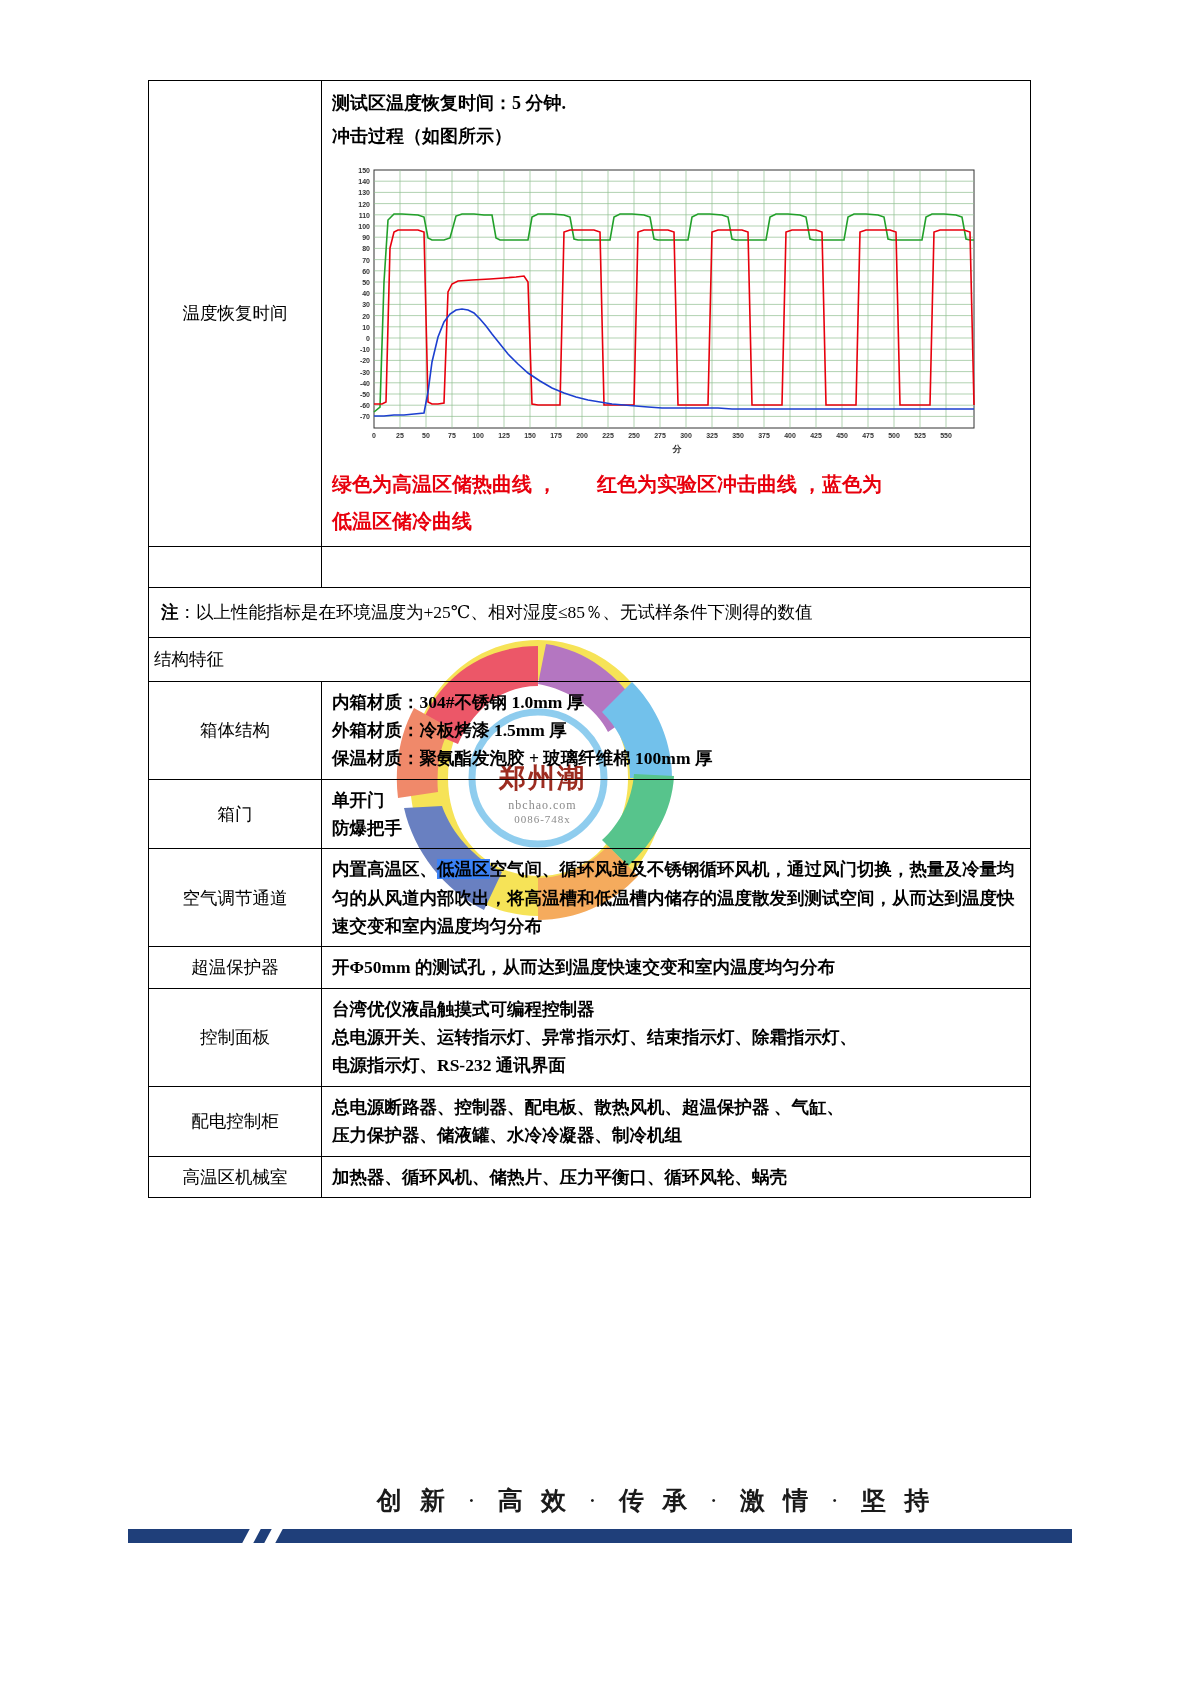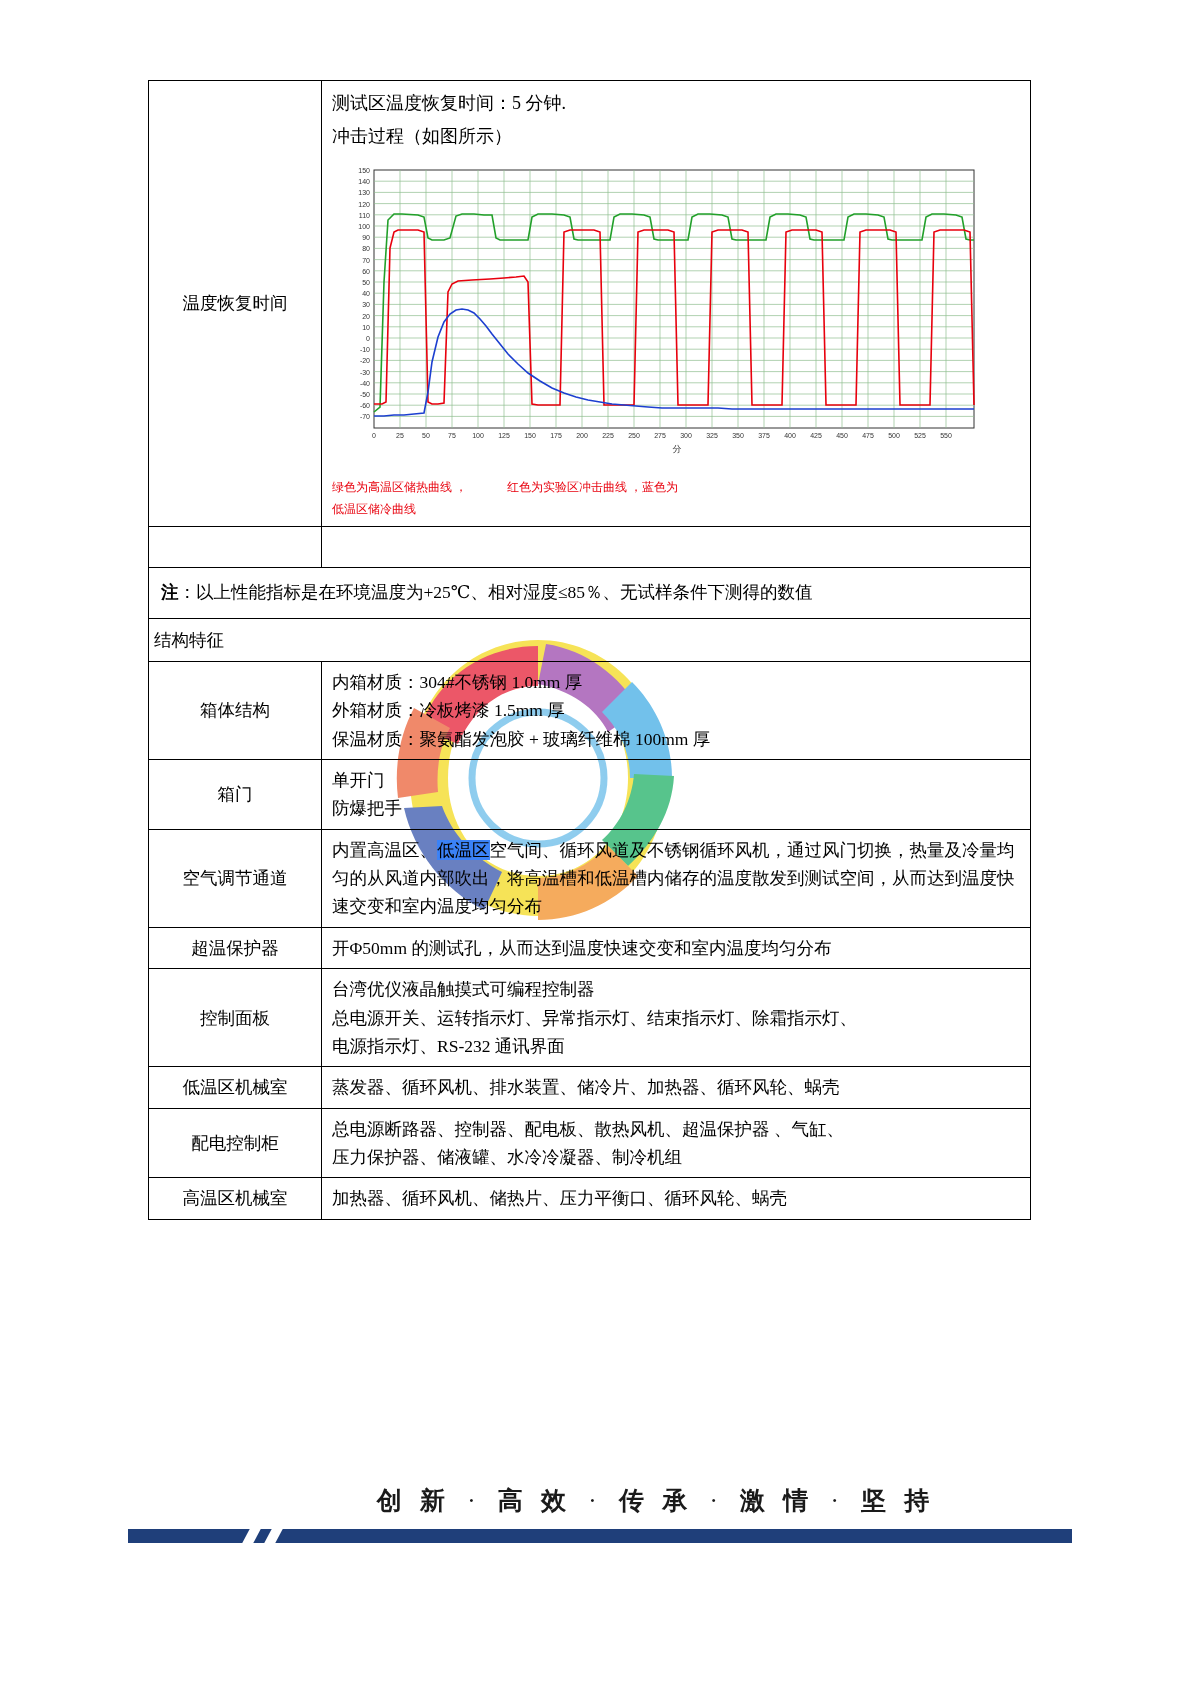--- a/index.html
+++ b/index.html
@@ -37,21 +37,21 @@
     padding: 6px 10px;
     font-size: 17.5px;
     line-height: 1.62;
     vertical-align: middle;
   }
   .col-label {
     width: 152px;
     text-align: center;
     vertical-align: middle;
   }
-  .col-body { width: 688px; }
+  .col-body { width: 688px; font-weight: bold; }
 
   .spacer-row td { height: 28px; border-top: 1.5px solid #000; border-bottom: 1.5px solid #000; }
 
   .note-row td {
     font-size: 17.5px;
     line-height: 1.7;
     padding: 10px 12px;
   }
   .note-label { font-weight: bold; }
 
@@ -68,24 +68,24 @@
   }
   .chart-wrap {
     position: relative;
     width: 655px;
     height: 300px;
     margin: 8px 0 4px 0;
   }
   .chart-svg { display: block; }
   .legend {
     color: #e8000d;
-    font-size: 12px;
+    font-size: 20px;
     line-height: 1.85;
     display: block;
-    margin-top: 14px;
+    margin-top: 4px;
   }
   .legend .gap { display: inline-block; width: 40px; }
 
   
   .hl { background: #3b82f6; }
 
   
   .watermark {
     position: absolute;
     left: 388px;
@@ -158,20 +158,25 @@
       <path d="M252 82 C232 48 198 22 158 16 L150 56 C182 62 208 80 220 104 Z" fill="#8e2fa0"></path>
       <path d="M284 150 C284 112 268 78 244 54 L214 84 C232 102 242 124 242 150 Z" fill="#2aa0e0"></path>
       <path d="M240 238 C266 214 284 184 286 148 L246 146 C244 172 232 196 214 212 Z" fill="#00a650"></path>
       <path d="M150 292 C188 292 224 276 250 248 L220 218 C200 238 176 250 150 250 Z" fill="#f07f0a"></path>
       <path d="M16 180 C26 224 56 262 96 282 L114 244 C86 230 64 206 54 178 Z" fill="#1b3fa0"></path>
       <path d="M26 80 C12 106 6 138 10 170 L50 164 C48 140 52 118 62 100 Z" fill="#e94d1d"></path>
       <circle cx="150" cy="150" r="66" fill="#ffffff" opacity="0.55"></circle>
       <circle cx="150" cy="150" r="66" fill="none" stroke="#2aa0e0" stroke-width="7" opacity="0.8"></circle>
     </g>
   </svg>
+  <div class="wm-text">
+    <span class="wm-main">郑州潮</span>
+    <span class="wm-sub">nbchao.com</span>
+    <span class="wm-sub2">0086-748x</span>
+  </div>
 
   <table class="doc-table">
 
     <tbody>
         <tr>
       <td class="col-label">温度恢复时间</td>
       <td class="col-body chart-cell">
         <span class="chart-text-1">测试区温度恢复时间：5 分钟.</span>
         <span class="chart-text-2">冲击过程（如图所示）</span>
 
@@ -344,26 +349,20 @@
 
     <tr>
       <td class="col-label">控制面板</td>
       <td class="col-body">
         <span class="body-line">台湾优仪液晶触摸式可编程控制器</span>
         <span class="body-line">总电源开关、运转指示灯、异常指示灯、结束指示灯、除霜指示灯、</span>
         <span class="body-line">电源指示灯、RS-232 通讯界面</span>
       </td>
     </tr>
 
-    <tr>
-      <td class="col-label">低温区机械室</td>
-      <td class="col-body">
-        <span class="body-line">蒸发器、循环风机、排水装置、储冷片、加热器、循环风轮、蜗壳</span>
-      </td>
-    </tr>
 
     <tr>
       <td class="col-label">配电控制柜</td>
       <td class="col-body">
         <span class="body-line">总电源断路器、控制器、配电板、散热风机、超温保护器 、气缸、</span>
         <span class="body-line">压力保护器、储液罐、水冷冷凝器、制冷机组</span>
       </td>
     </tr>
 
     <tr>

